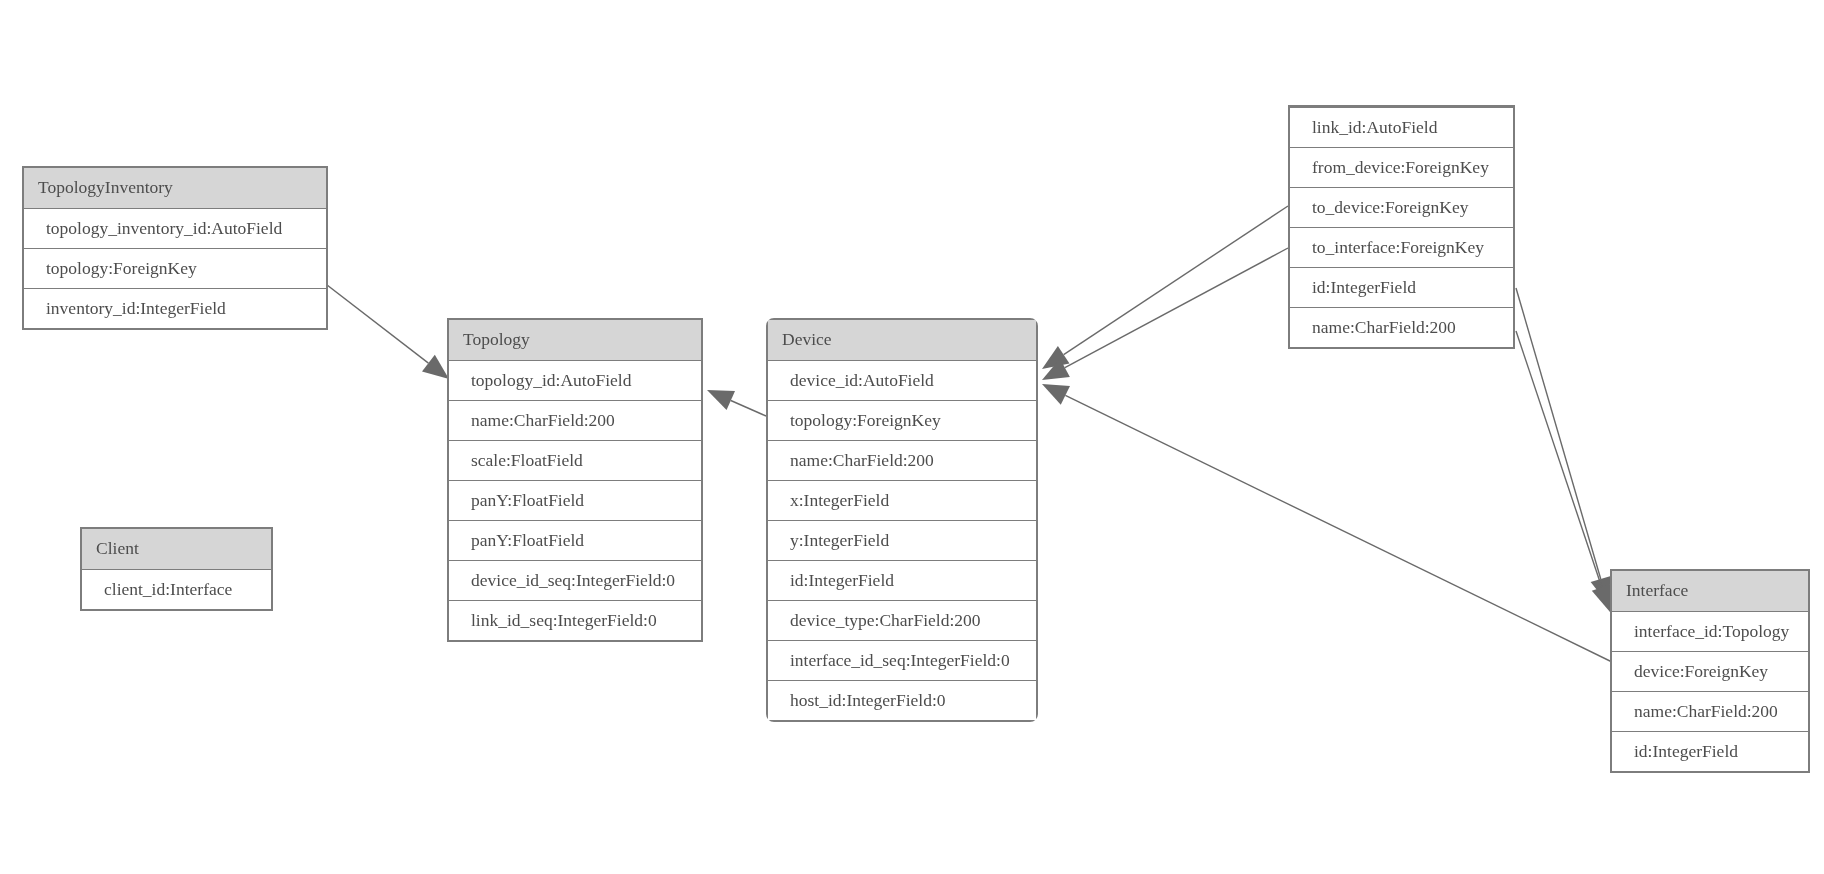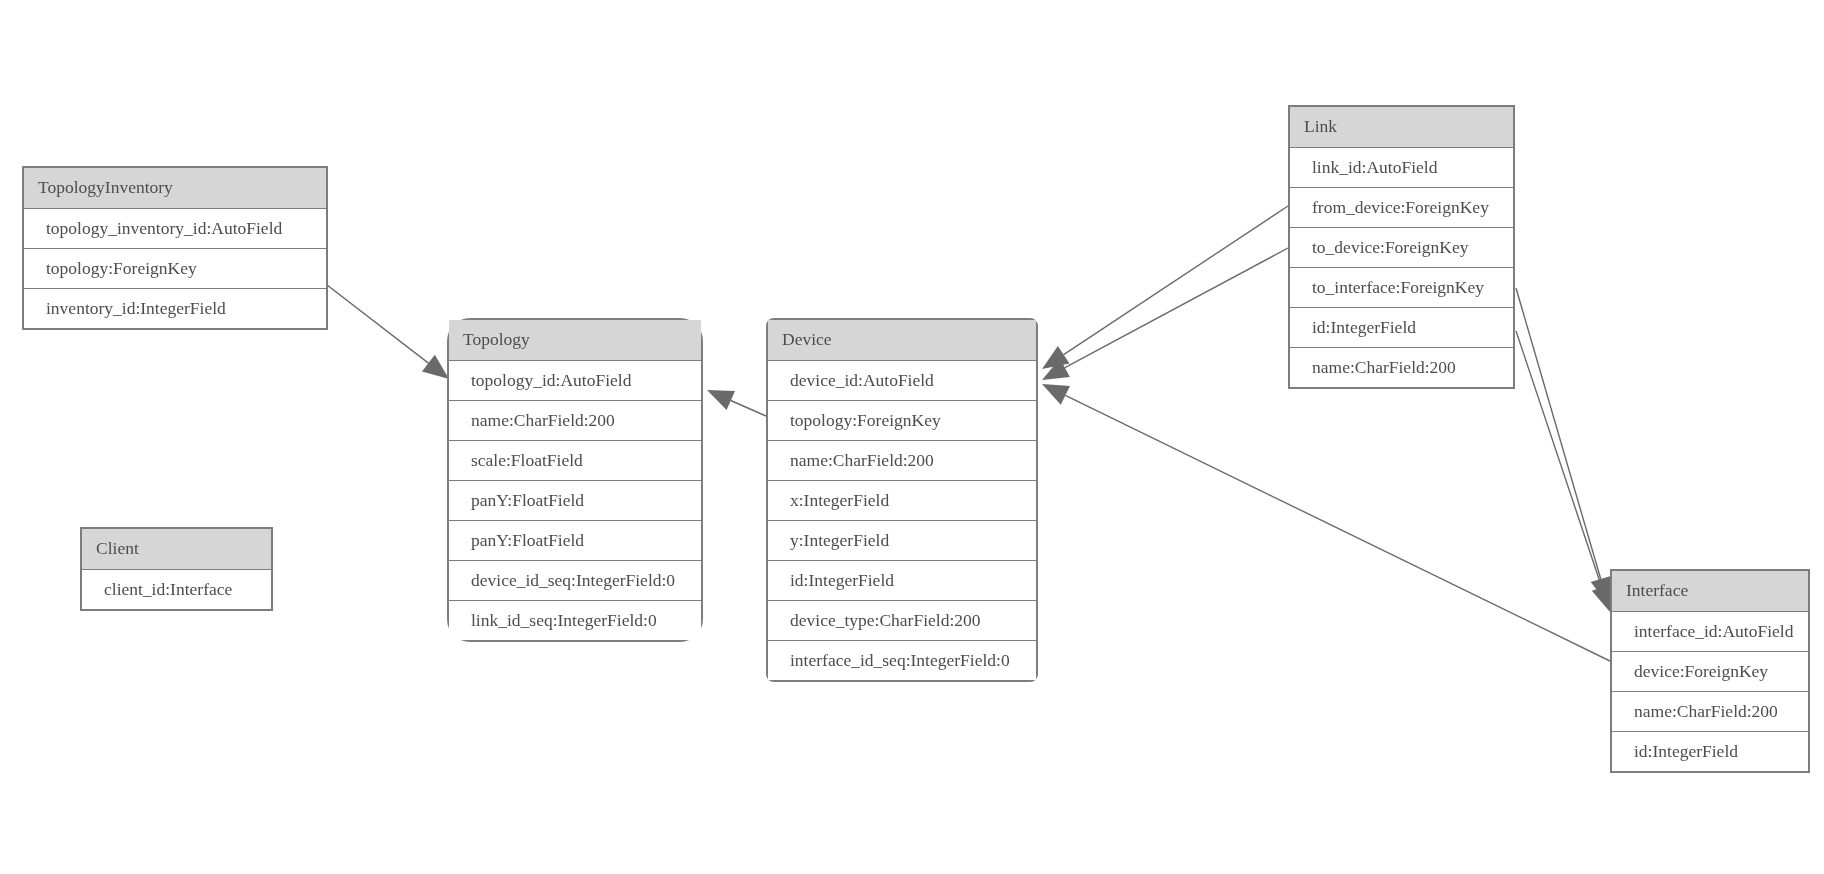--- a/index.html
+++ b/index.html
@@ -81,21 +81,21 @@
       <line x1="1516" y1="331" x2="1601.7517585912026" y2="587.3430230226372" class="edge-line"></line>
       <polygon points="1610,612 1611.7093839089837,584.0120024536998 1591.7941332734215,590.6740435915747" class="edge-arrow"></polygon>
     </svg>
 
 <div class="entity" style="left: 22px; top: 166px; width: 306px;">
       <div class="entity-header">TopologyInventory</div>
       <div class="entity-row">topology_inventory_id:AutoField</div>
       <div class="entity-row">topology:ForeignKey</div>
       <div class="entity-row">inventory_id:IntegerField</div>
     </div>
-    <div class="entity" style="left: 447px; top: 318px; width: 256px; border-radius: 23px;">
+    <div class="entity" style="left: 447px; top: 318px; width: 256px;">
       <div class="entity-header">Topology</div>
       <div class="entity-row">topology_id:AutoField</div>
       <div class="entity-row">name:CharField:200</div>
       <div class="entity-row">scale:FloatField</div>
       <div class="entity-row">panY:FloatField</div>
       <div class="entity-row">panY:FloatField</div>
       <div class="entity-row">device_id_seq:IntegerField:0</div>
       <div class="entity-row">link_id_seq:IntegerField:0</div>
     </div>
     <div class="entity" style="left: 80px; top: 527px; width: 193px;">
@@ -105,30 +105,30 @@
     <div class="entity" style="left: 766px; top: 318px; width: 272px; border-radius: 8px;">
       <div class="entity-header">Device</div>
       <div class="entity-row">device_id:AutoField</div>
       <div class="entity-row">topology:ForeignKey</div>
       <div class="entity-row">name:CharField:200</div>
       <div class="entity-row">x:IntegerField</div>
       <div class="entity-row">y:IntegerField</div>
       <div class="entity-row">id:IntegerField</div>
       <div class="entity-row">device_type:CharField:200</div>
       <div class="entity-row">interface_id_seq:IntegerField:0</div>
+      <div class="entity-row">host_id:IntegerField:0</div>
     </div>
     <div class="entity" style="left: 1288px; top: 105px; width: 227px;">
-      <div class="entity-header">Link</div>
       <div class="entity-row">link_id:AutoField</div>
       <div class="entity-row">from_device:ForeignKey</div>
       <div class="entity-row">to_device:ForeignKey</div>
       <div class="entity-row">to_interface:ForeignKey</div>
       <div class="entity-row">id:IntegerField</div>
       <div class="entity-row">name:CharField:200</div>
     </div>
     <div class="entity" style="left: 1610px; top: 569px; width: 200px;">
       <div class="entity-header">Interface</div>
-      <div class="entity-row">interface_id:AutoField</div>
+      <div class="entity-row">interface_id:Topology</div>
       <div class="entity-row">device:ForeignKey</div>
       <div class="entity-row">name:CharField:200</div>
       <div class="entity-row">id:IntegerField</div>
     </div>
   </div>
 
 </body></html>

